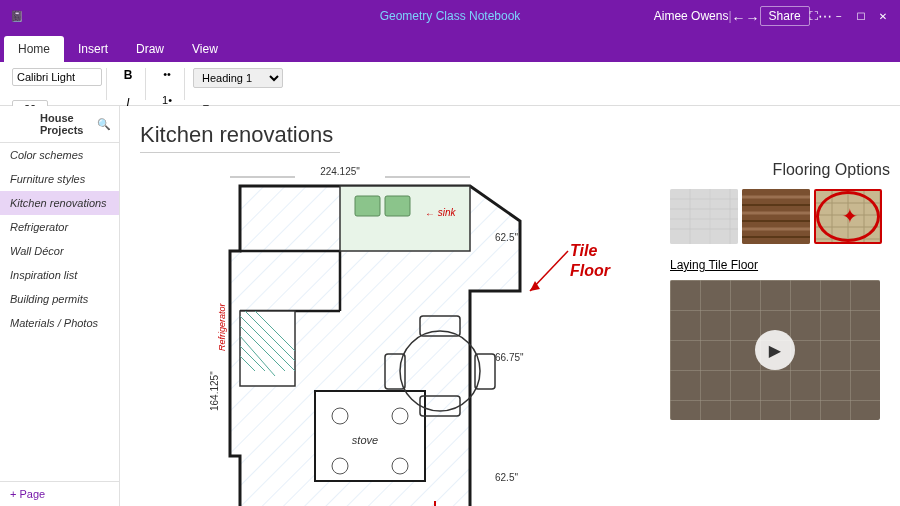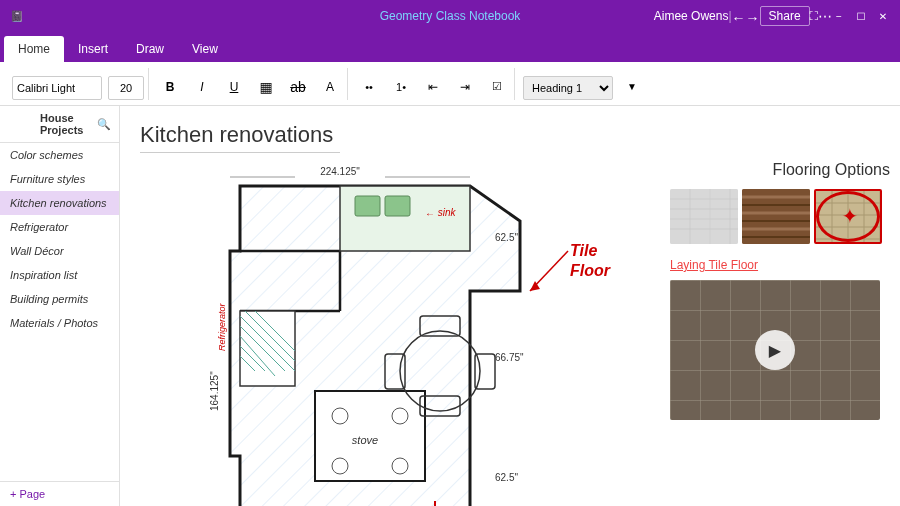--- a/index.html
+++ b/index.html
@@ -72,25 +72,26 @@
       height: 44px;
       background: white;
       border-bottom: 1px solid #ddd;
       display: flex;
       align-items: center;
       padding: 0 8px;
       gap: 4px;
     }
     .toolbar-group {
       display: flex;
-      align-items: flex-end;
-      gap: 6px;
+      align-items: flex-start;
+      gap: 14px;
       padding: 0 4px;
       border-right: 1px solid #ddd;
       height: 32px;
+      flex-direction: column;
     }
     .toolbar-group:last-child { border-right: none; }
     .font-name {
       width: 90px;
       border: 1px solid #ccc;
       border-radius: 2px;
       padding: 2px 4px;
       font-size: 11px;
       height: 24px;
     }
@@ -244,21 +245,21 @@
       background: linear-gradient(135deg, #e8e8e8 25%, #d0d0d0 50%, #e0e0e0 75%);
     }
     .floor-img-wood {
       background: linear-gradient(90deg, #8B5E3C 20%, #A0714F 40%, #7A5230 60%, #9A6B45 80%);
     }
     .floor-img-tile {
       background: linear-gradient(135deg, #c8b89a 25%, #b8a882 50%, #c0b090 75%);
       border: 2px solid #cc0000;
     }
     .link-text {
-      color: #ef4444;
+      color: #000000;
       font-size: 12px;
       text-decoration: underline;
       cursor: pointer;
       display: block;
       margin-bottom: 8px;
     }
     .video-thumb {
       width: 210px;
       height: 140px;
       background: #5a4a3a;

